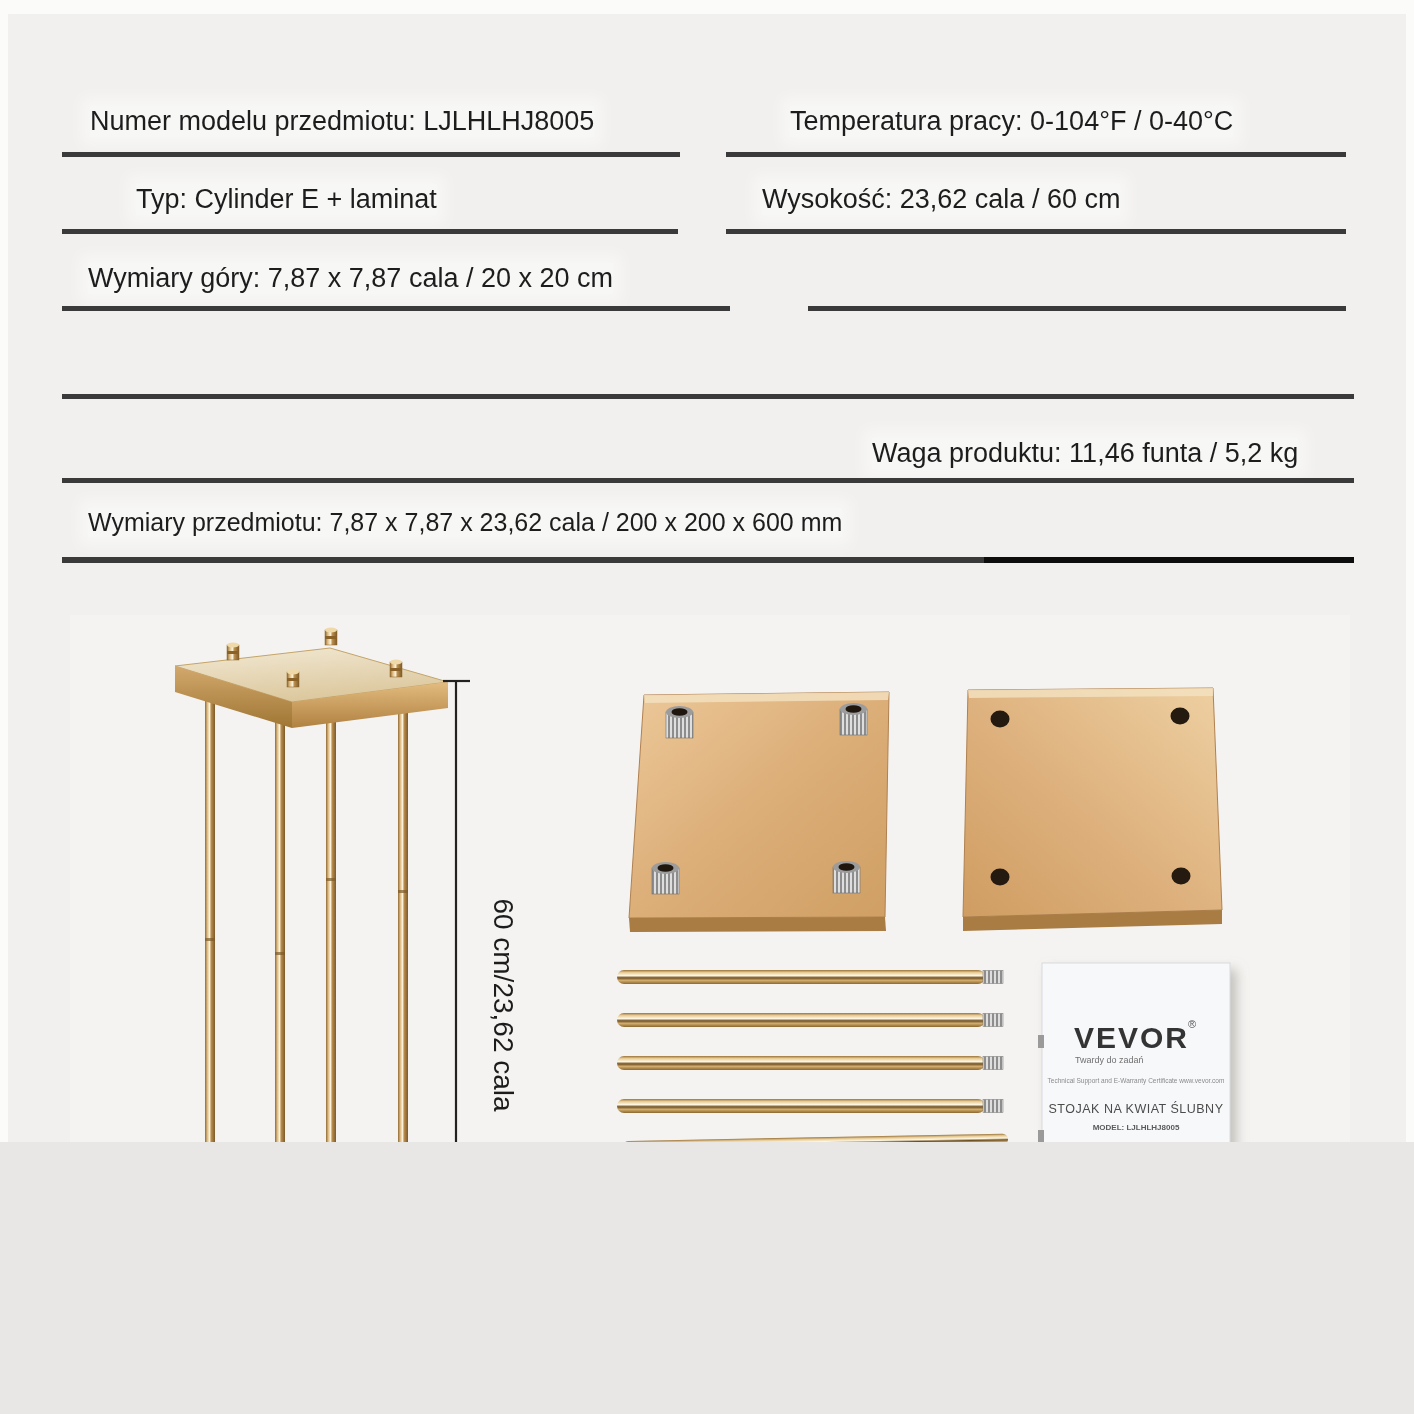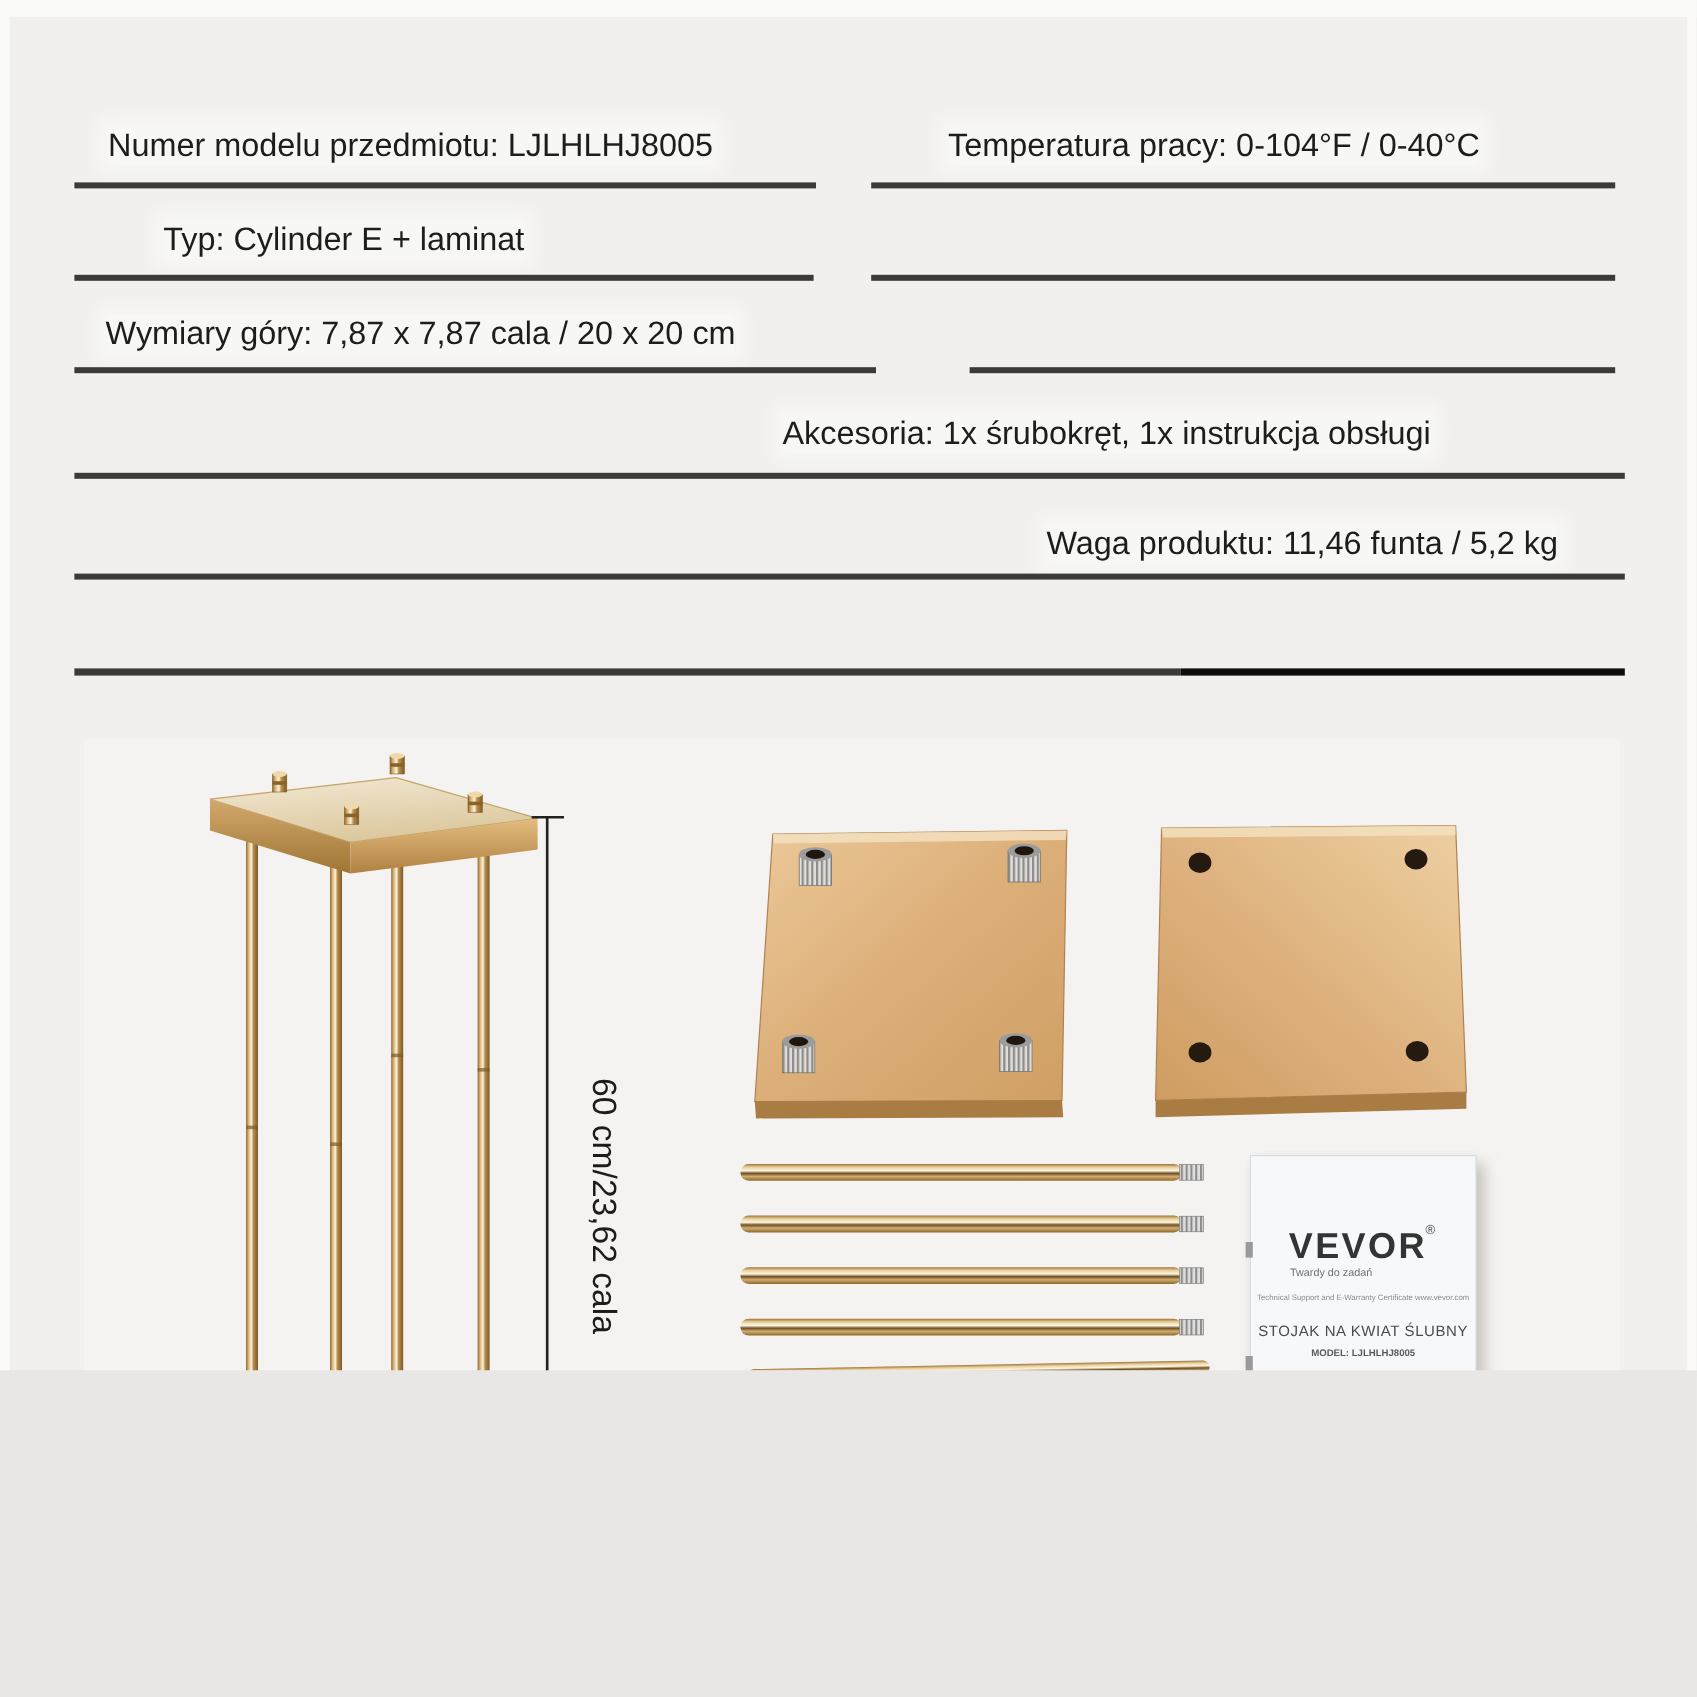--- a/index.html
+++ b/index.html
@@ -18,23 +18,24 @@
 <div class="page">
 
   <div class="frame" style="left:0;top:0;width:1414px;height:14px"></div>
   <div class="frame" style="left:0;top:1396px;width:1414px;height:18px"></div>
   <div class="frame" style="left:0;top:0;width:8px;height:1414px"></div>
   <div class="frame" style="left:1406px;top:0;width:8px;height:1414px"></div>
 
   <div class="spec" style="left:90px;top:106px">Numer modelu przedmiotu: LJLHLHJ8005</div>
   <div class="spec" style="left:136px;top:184px">Typ: Cylinder E + laminat</div>
   <div class="spec" style="left:88px;top:263px">Wymiary góry: 7,87 x 7,87 cala / 20 x 20 cm</div>
+  <div class="spec small" style="left:88px;top:508px">Wymiary przedmiotu: 7,87 x 7,87 x 23,62 cala / 200 x 200 x 600 mm</div>
 
   <div class="spec" style="left:790px;top:106px">Temperatura pracy: 0-104°F / 0-40°C</div>
-  <div class="spec" style="left:652px;top:346px">Akcesoria: 1x śrubokręt, 1x instrukcja obsługi</div>
+  <div class="spec" style="left:762px;top:184px">Wysokość: 23,62 cala / 60 cm</div>
   <div class="spec" style="left:872px;top:438px">Waga produktu: 11,46 funta / 5,2 kg</div>
 
   <div class="rule" style="left:62px;top:152px;width:618px"></div>
   <div class="rule" style="left:726px;top:152px;width:620px"></div>
   <div class="rule" style="left:62px;top:229px;width:616px"></div>
   <div class="rule" style="left:726px;top:229px;width:620px"></div>
   <div class="rule" style="left:62px;top:306px;width:668px"></div>
   <div class="rule" style="left:808px;top:306px;width:538px"></div>
   <div class="rule" style="left:62px;top:394px;width:1292px"></div>
   <div class="rule" style="left:62px;top:478px;width:1292px"></div>

